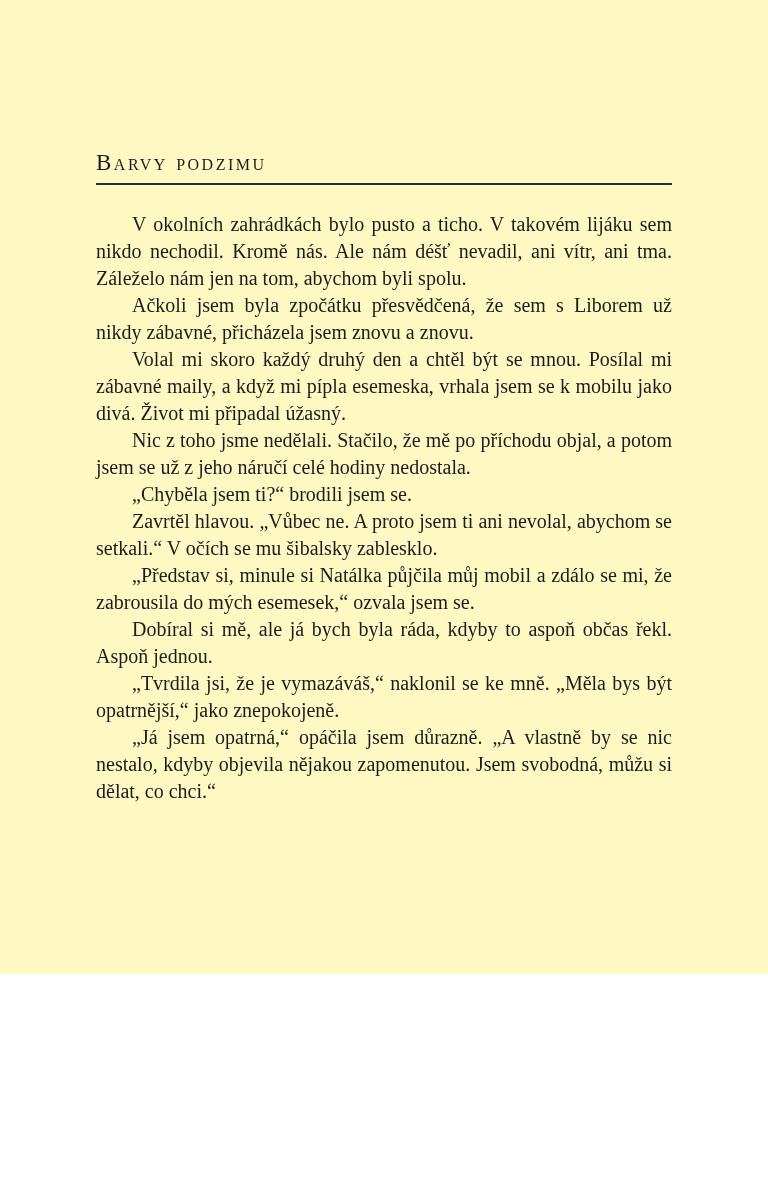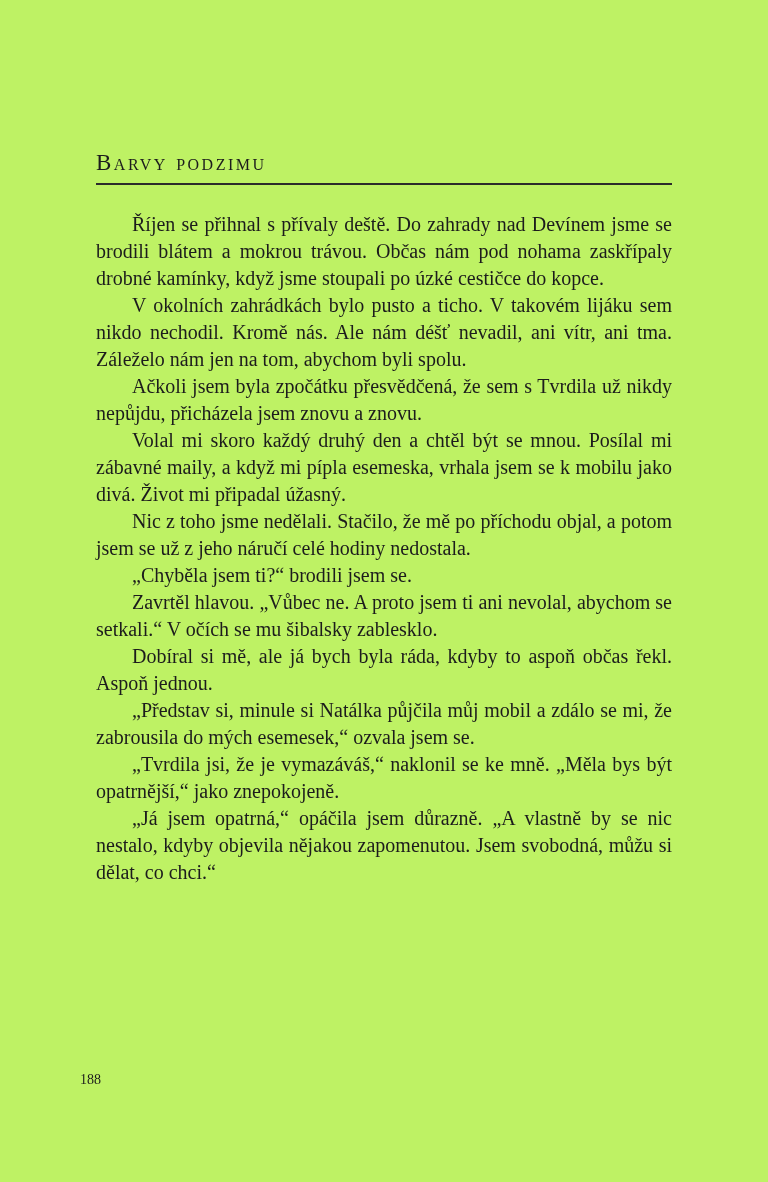--- a/index.html
+++ b/index.html
@@ -5,22 +5,22 @@
   html, body {
     margin: 0;
     padding: 0;
     background: #ffffff;
     font-family: "Liberation Serif", "DejaVu Serif", serif;
     color: #1c1c1c;
   }
   .page {
     position: relative;
     width: 768px;
-    height: 1182px;
-    background: #bef264;
+    height: 974px;
+    background: #fef9c3;
     box-sizing: border-box;
     padding: 150px 96px 0 96px;
     overflow: hidden;
   }
   .chapter-header { margin: 0 0 26px 0; }
   h1.chapter-title {
     margin: 0;
     font-size: 23px;
     font-weight: normal;
     font-variant: small-caps;
@@ -56,28 +56,27 @@
 <body>
 
 <div class="page">
 
   <header class="chapter-header">
     <h1 class="chapter-title">Barvy podzimu</h1>
     <hr class="title-rule">
   </header>
 
   <main class="body-text">
-    <p>Říjen se přihnal s přívaly deště. Do zahrady nad Devínem jsme se brodili blátem a mokrou trávou. Občas nám pod nohama zaskřípaly drobné kamínky, když jsme stoupali po úzké cestičce do kopce.</p>
     <p>V okolních zahrádkách bylo pusto a ticho. V takovém lijáku sem nikdo nechodil. Kromě nás. Ale nám déšť nevadil, ani vítr, ani tma. Záleželo nám jen na tom, abychom byli spolu.</p>
-    <p>Ačkoli jsem byla zpočátku přesvědčená, že sem s Tvrdila už nikdy nepůjdu, přicházela jsem znovu a znovu.</p>
+    <p>Ačkoli jsem byla zpočátku přesvědčená, že sem s Liborem už nikdy zábavné, přicházela jsem znovu a znovu.</p>
     <p>Volal mi skoro každý druhý den a chtěl být se mnou. Posílal mi zábavné maily, a když mi pípla esemeska, vrhala jsem se k mobilu jako divá. Život mi připadal úžasný.</p>
     <p>Nic z toho jsme nedělali. Stačilo, že mě po příchodu objal, a potom jsem se už z jeho náručí celé hodiny nedostala.</p>
     <p>„Chyběla jsem ti?“ brodili jsem se.</p>
     <p>Zavrtěl hlavou. „Vůbec ne. A proto jsem ti ani nevolal, abychom se setkali.“ V očích se mu šibalsky zablesklo.</p>
+    <p>„Představ si, minule si Natálka půjčila můj mobil a zdálo se mi, že zabrousila do mých esemesek,“ ozvala jsem se.</p>
     <p>Dobíral si mě, ale já bych byla ráda, kdyby to aspoň občas řekl. Aspoň jednou.</p>
-    <p>„Představ si, minule si Natálka půjčila můj mobil a zdálo se mi, že zabrousila do mých esemesek,“ ozvala jsem se.</p>
     <p>„Tvrdila jsi, že je vymazáváš,“ naklonil se ke mně. „Měla bys být opatrnější,“ jako znepokojeně.</p>
     <p>„Já jsem opatrná,“ opáčila jsem důrazně. „A vlastně by se nic nestalo, kdyby objevila nějakou zapomenutou. Jsem svobodná, můžu si dělat, co chci.“</p>
   </main>
 
   <div class="page-number">188</div>
 
 </div>
 
 </body></html>

